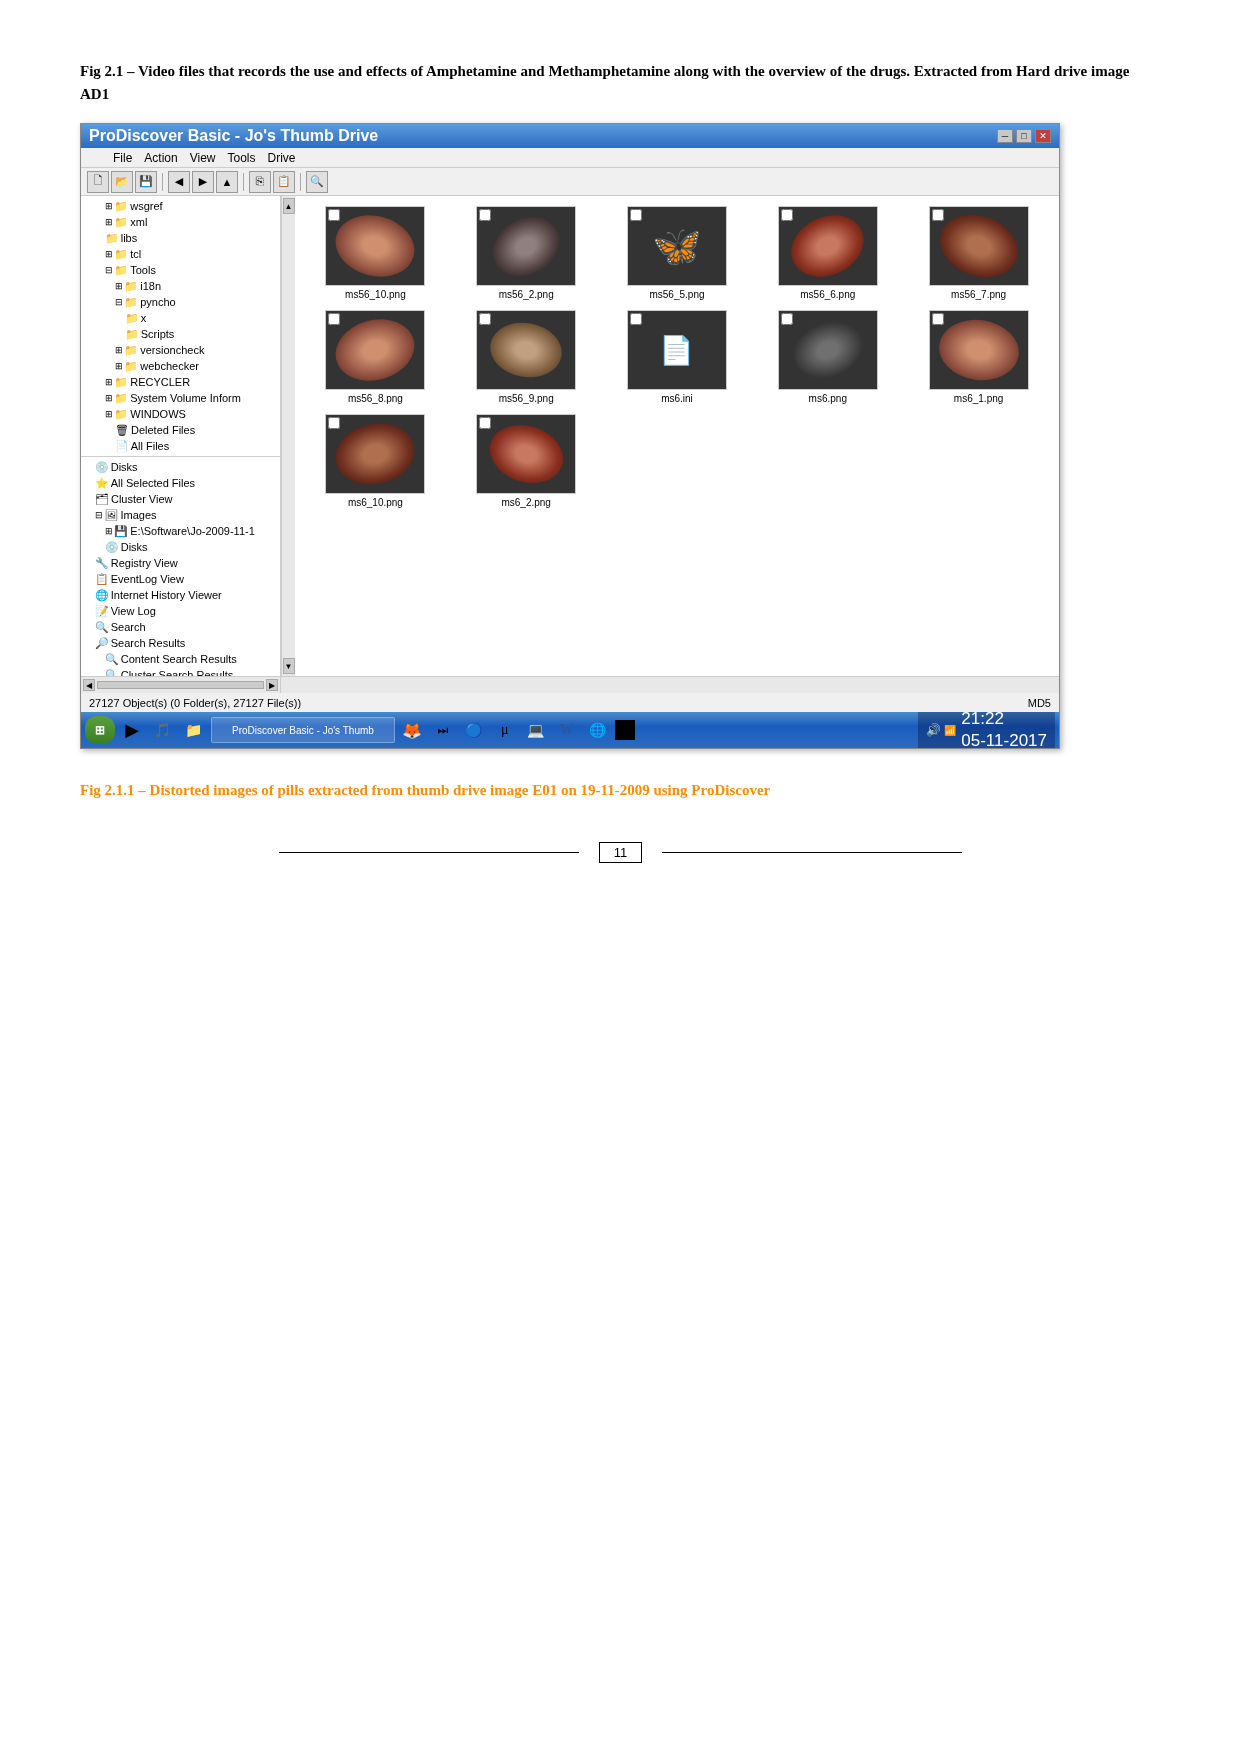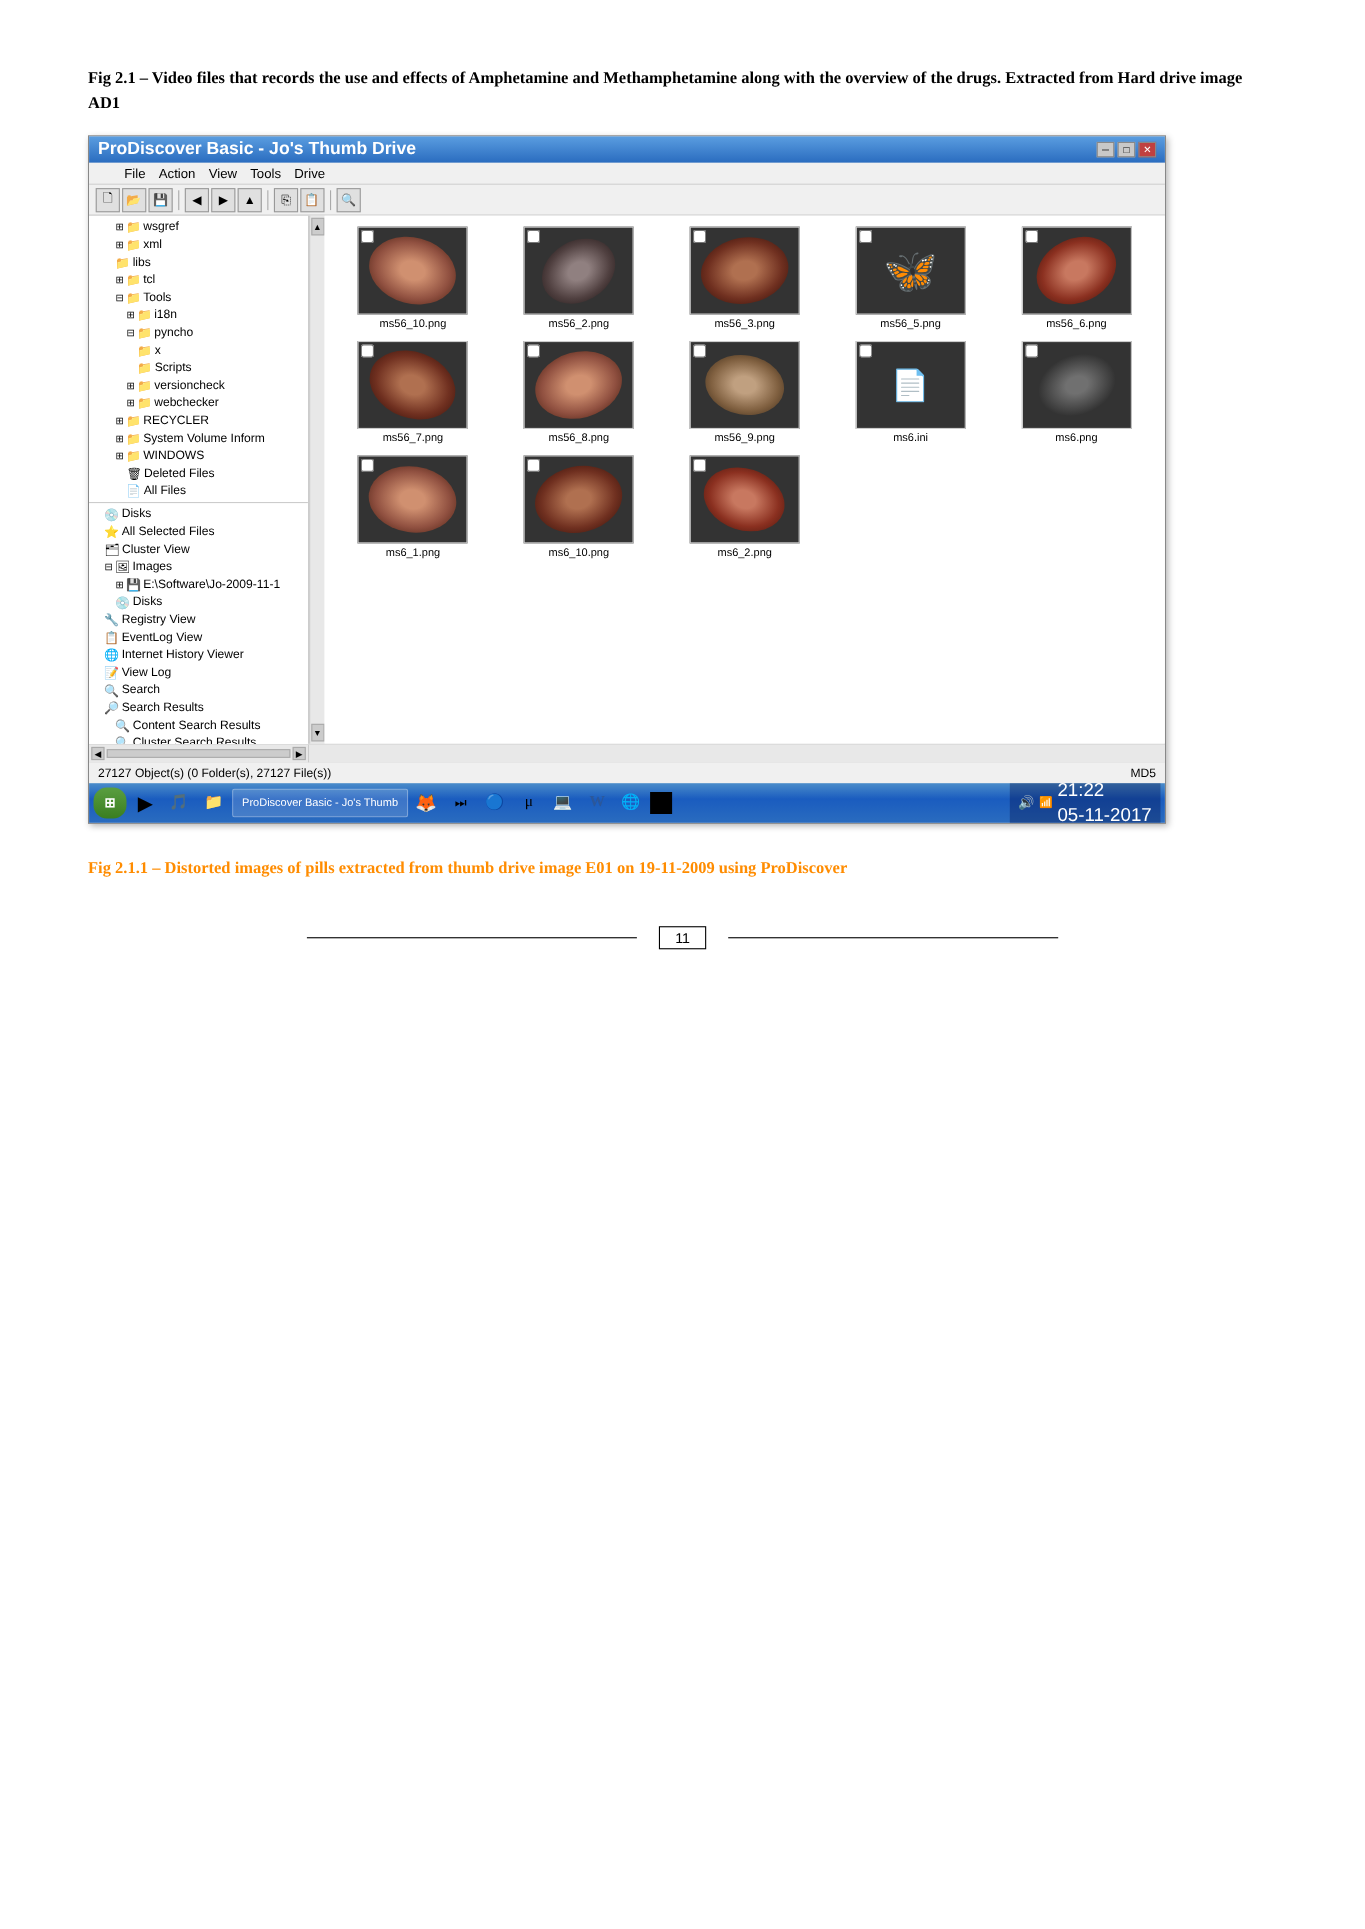--- a/index.html
+++ b/index.html
@@ -257,21 +257,21 @@
       cursor: pointer;
     }
 
     .taskbar-btn {
       background: rgba(255,255,255,0.15);
       border: 1px solid rgba(255,255,255,0.3);
       color: #fff;
       font-size: 10px;
       font-family: Arial, sans-serif;
       height: 26px;
-      padding: 0 8px;
+      padding: 0 20px;
       display: flex;
       align-items: center;
       cursor: pointer;
       border-radius: 2px;
     }
 
     .taskbar-icon {
       width: 28px;
       height: 28px;
       display: flex;
@@ -553,27 +553,20 @@
             <div class="pill-img variant2"></div>
           </div>
           <span class="thumb-label">ms56_10.png</span>
         </div>
         <div class="thumb-item">
           <div class="thumb-img">
             <input type="checkbox" class="thumb-checkbox" style="">
             <div class="pill-img dark-pill" style="background:radial-gradient(ellipse, #908080 20%, #504040 60%, #181010 100%); border-radius:50%;width:70px;height:55px;"></div>
           </div>
           <span class="thumb-label">ms56_2.png</span>
-        </div>
-        <div class="thumb-item">
-          <div class="thumb-img">
-            <input type="checkbox" class="thumb-checkbox" style="">
-            <div class="pill-img variant3"></div>
-          </div>
-          <span class="thumb-label">ms56_3.png</span>
         </div>
         <div class="thumb-item">
           <div class="thumb-img">
             <input type="checkbox" class="thumb-checkbox" style="">
             <div style="font-size:40px;">🦋</div>
           </div>
           <span class="thumb-label">ms56_5.png</span>
         </div>
 
         <div class="thumb-item">

